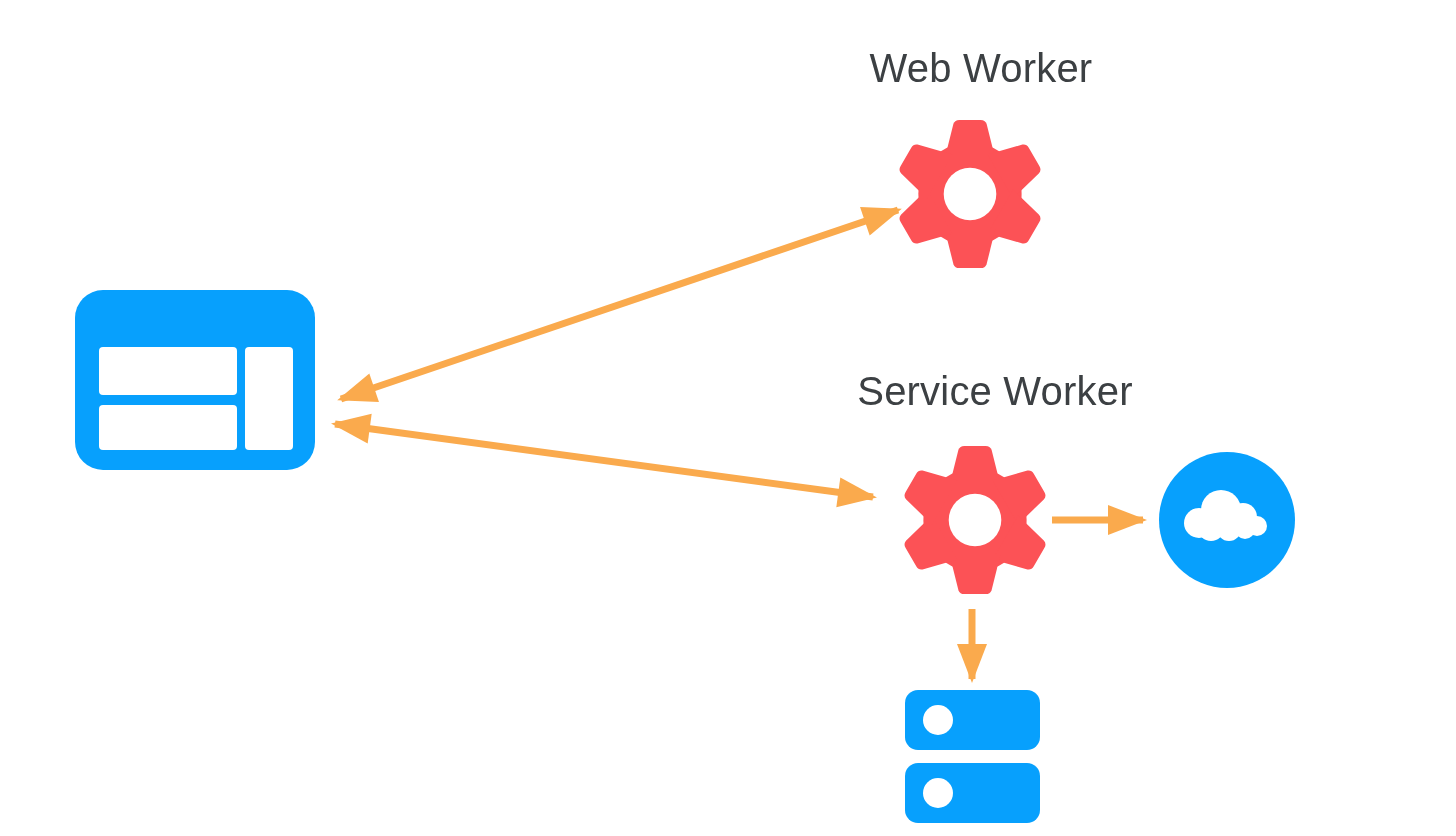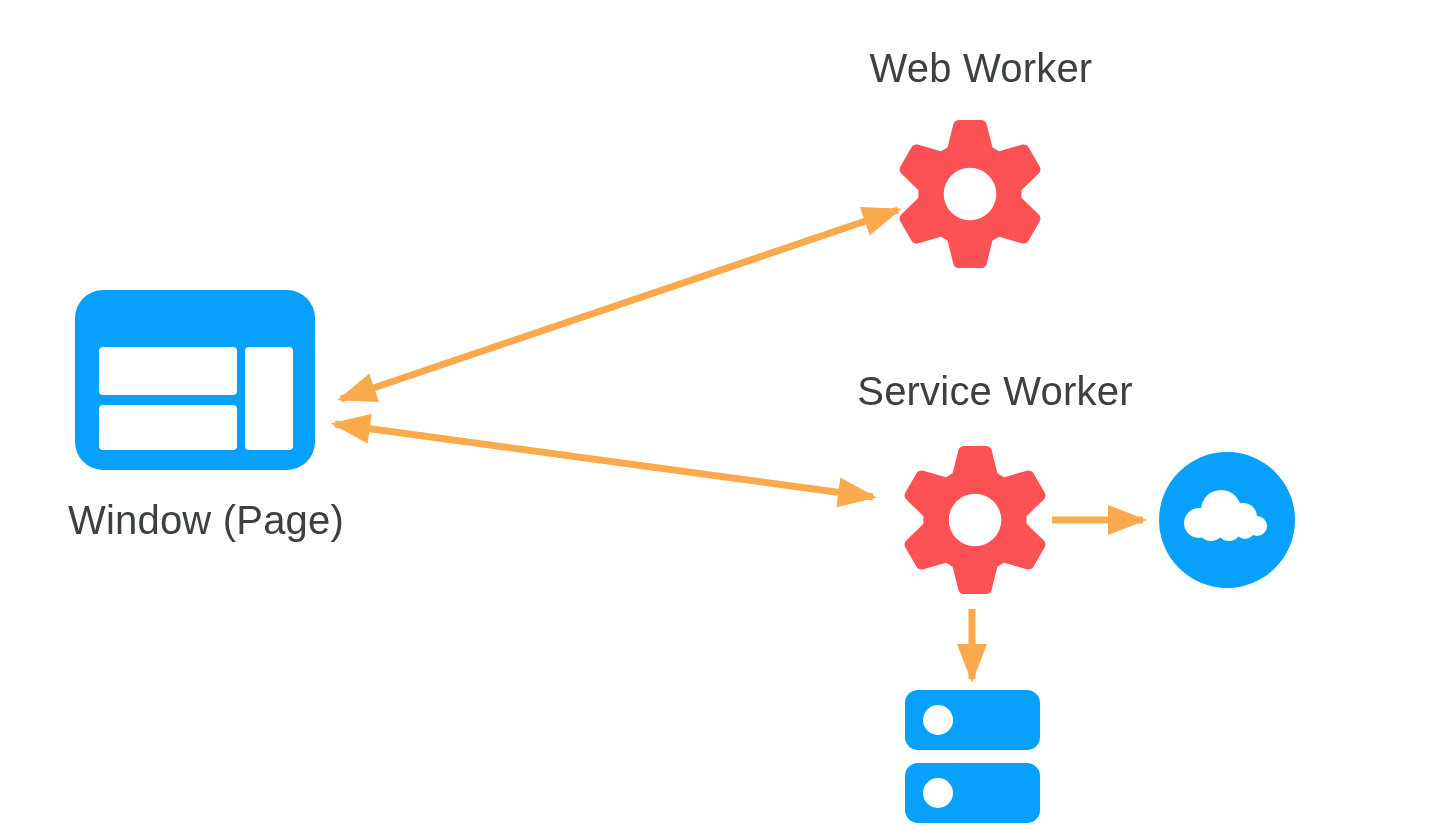--- a/index.html
+++ b/index.html
@@ -104,21 +104,20 @@
     </g>
     <circle cx="0" cy="0" r="27" fill="#ffffff"></circle>
   </svg>
 
   <div class="window-icon">
     <div class="pane pane-top"></div>
     <div class="pane pane-bottom"></div>
     <div class="pane pane-side"></div>
   </div>
 
-  <div class="node-label" style="left:206px; top:498px;">Window (Page)</div>
 
   <svg class="abs" style="left:1159px; top:452px;" width="136" height="136" viewBox="-68 -68 136 136">
     <circle cx="0" cy="0" r="68" fill="#07A0FD"></circle>
     <g fill="#ffffff">
       <circle cx="-28" cy="3" r="15"></circle>
       <circle cx="-6" cy="-10" r="20"></circle>
       <circle cx="16" cy="-3" r="14"></circle>
       <circle cx="30" cy="6" r="10"></circle>
       <circle cx="-16" cy="8" r="13"></circle>
       <circle cx="2" cy="9" r="12"></circle>

